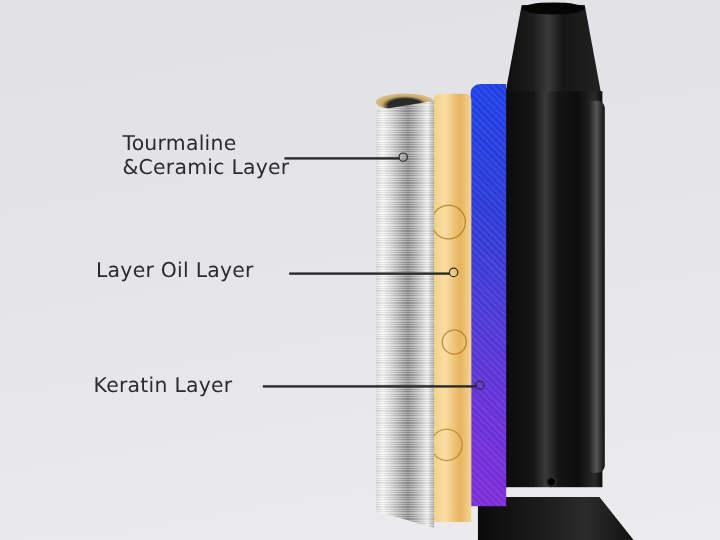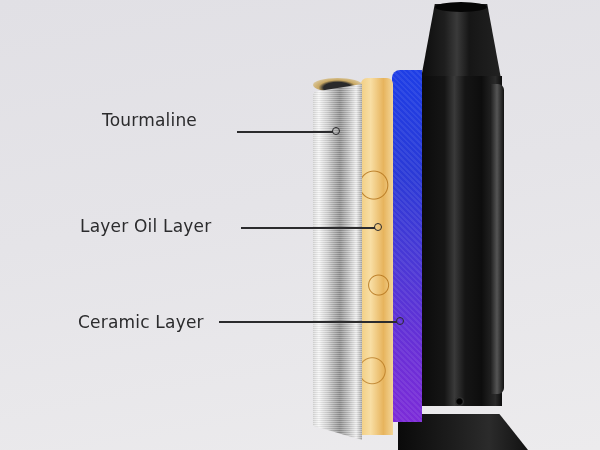--- a/index.html
+++ b/index.html
@@ -87,27 +87,28 @@
 <div class="layer" id="base"></div>
 <div class="layer" id="screw-hole"></div>
 
 <div class="layer" id="blue"></div>
 <div class="layer" id="gold"></div>
 <div class="layer" id="silver-top"></div>
 <div class="layer" id="silver"></div>
 
 <div class="label" style="left:80px; top:110px;margin-left:22px;">
   <div>Tourmaline</div>
+  <div>&amp;Ceramic Layer</div>
 </div>
 <div class="leader" style="left:237px; top:131px; width:96px;"></div>
 <div class="dot" style="left:332px; top:127px;"></div>
 
 <div class="label" style="left:80px; top:216px;">
   <div>Layer Oil Layer</div>
 </div>
 <div class="leader" style="left:241px; top:227px; width:134px;"></div>
 <div class="dot" style="left:374px; top:223px;"></div>
 
 <div class="label" style="left:78px; top:312px;">
-  <div>Ceramic Layer</div>
+  <div>Keratin Layer</div>
 </div>
 <div class="leader" style="left:219px; top:321px; width:178px;"></div>
 <div class="dot" style="left:396px; top:317px;"></div>
 
 </body></html>

